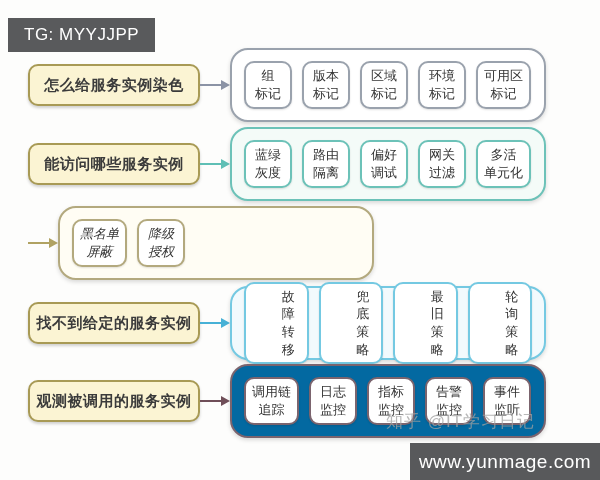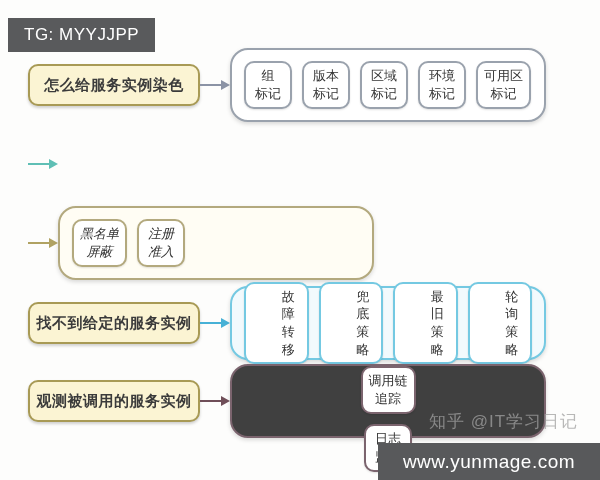--- a/index.html
+++ b/index.html
@@ -57,31 +57,31 @@
 
   .r3 .line{background:#b0a262;} .r3 .head{border-left-color:#b0a262;}
   .r3 .container{border-color:#b3a97e;background:#fffdf4;font-style:italic;}
   .r3 .item{border-color:#b3a97e;}
 
   .r4 .line{background:#47b1d6;} .r4 .head{border-left-color:#47b1d6;}
   .r4 .container{border-color:#74c9e2;background:#f2fafd;}
   .r4 .item{border-color:#74c9e2;padding-left:30px;}
 
   .r5 .line{background:#6f4e58;} .r5 .head{border-left-color:#6f4e58;}
-  .r5 .container{border-color:#7b646e;background:#404040;flex-direction:column;}
+  .r5 .container{border-color:#7b646e;background:#0369a1;}
   .r5 .item{border-color:#7b646e;}
 
   
   .zhihu-watermark{
     position:absolute;left:386px;top:410px;
     font-size:17px;color:rgba(160,160,160,.75);letter-spacing:1px;
-    white-space:nowrap;z-index:5;margin-left:43px;
+    white-space:nowrap;z-index:5;
   }
   .site-bar{
-    position:absolute;right:0;bottom:0;width:222px;height:37px;
+    position:absolute;right:0;bottom:0;width:190px;height:37px;
     background:#58595b;color:#fff;
     display:flex;align-items:center;justify-content:center;
     font-size:19px;letter-spacing:.5px;z-index:6;
   }
 </style>
 </head>
 <body>
 
 <div class="page">
 
@@ -101,36 +101,49 @@
       <div class="item">区域
 标记</div>
       <div class="item">环境
 标记</div>
       <div class="item">可用区
 标记</div>
     </div>
   </div>
 
   <div class="row r2" style="top:127px">
+    <div class="label-box">能访问哪些服务实例</div>
     <div class="arrow">
         <div class="line"></div>
         <div class="head"></div>
       </div>
+    <div class="container">
+      <div class="item">蓝绿
+灰度</div>
+      <div class="item">路由
+隔离</div>
+      <div class="item">偏好
+调试</div>
+      <div class="item">网关
+过滤</div>
+      <div class="item">多活
+单元化</div>
+    </div>
   </div>
 
   <div class="row r3" style="top:206px">
     <div class="arrow">
         <div class="line"></div>
         <div class="head"></div>
       </div>
     <div class="container">
       <div class="item">黑名单
 屏蔽</div>
-      <div class="item">注册
-准入</div>
+      <div class="item">降级
+授权</div>
     </div>
   </div>
 
   <div class="row r4" style="top:286px">
     <div class="label-box">找不到给定的服务实例</div>
     <div class="arrow">
         <div class="line"></div>
         <div class="head"></div>
       </div>
     <div class="container">

